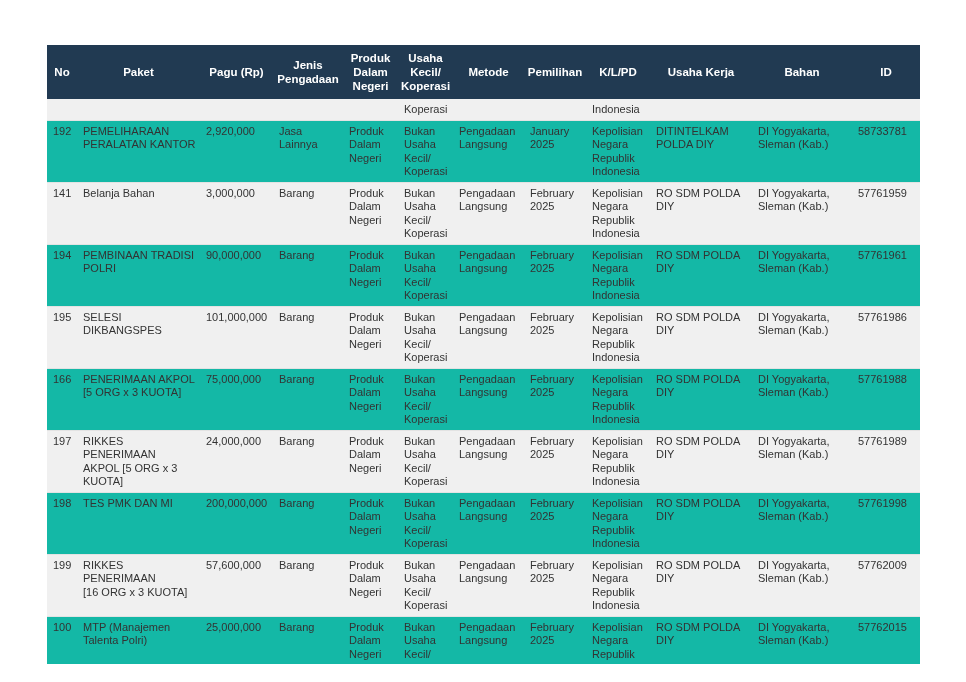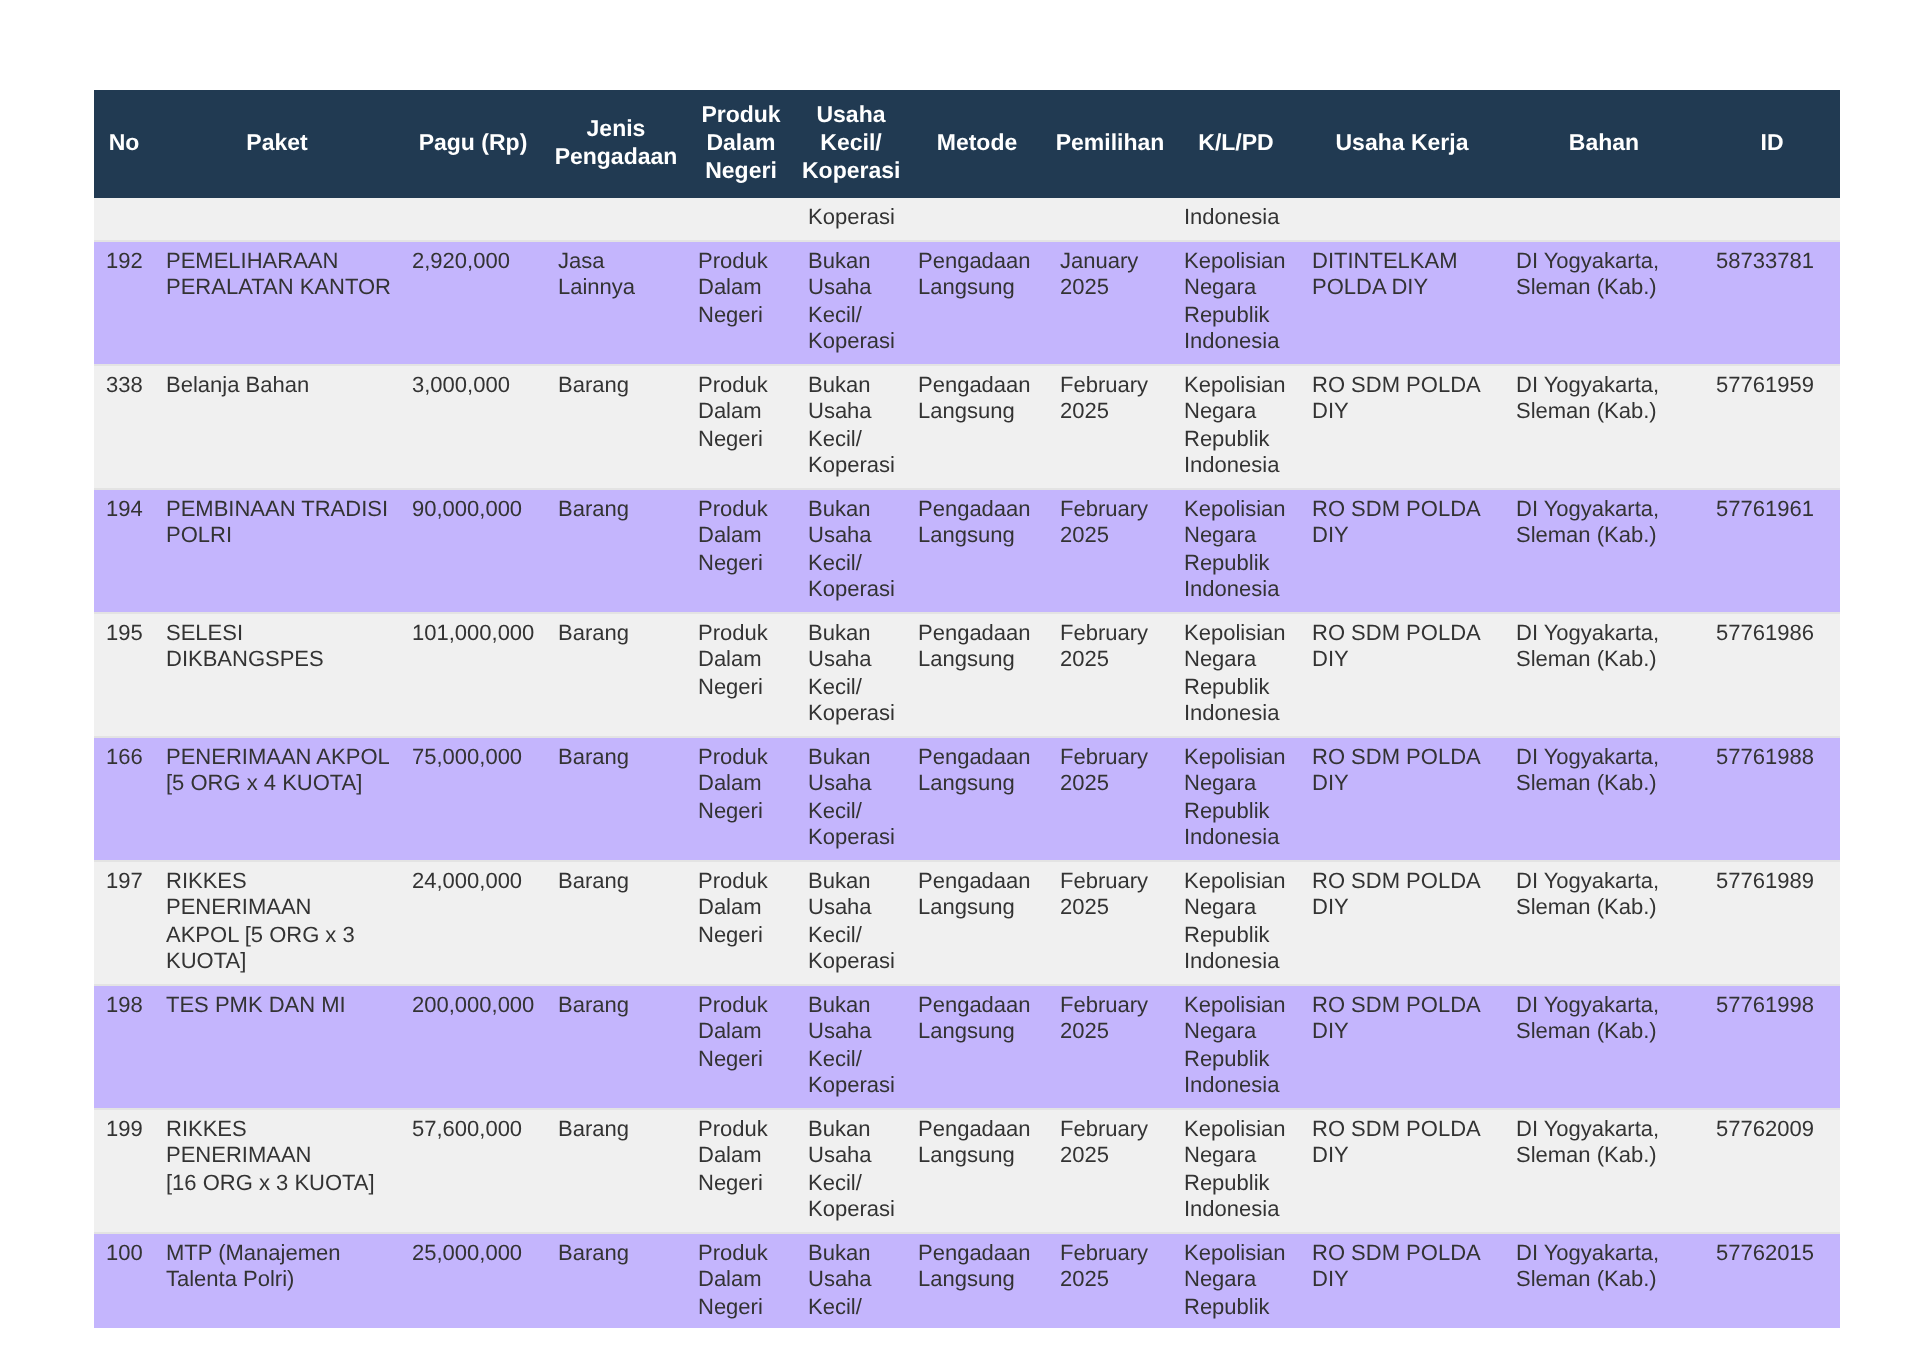--- a/index.html
+++ b/index.html
@@ -45,21 +45,21 @@
     vertical-align:top;
     text-align:left;
     padding:4px 4px 3px 6px;
     line-height:13.5px;
     white-space:pre-line;
     overflow:hidden;
   }
   table.proc tbody tr{border-top:1px solid var(--row-line);}
   table.proc tbody tr:first-child{border-top:none;}
   table.proc tbody tr.stripe{background:var(--stripe);}
-  table.proc tbody tr.plain{background:#c4b5fd;}
+  table.proc tbody tr.plain{background:#14b8a6;}
   
   col.c-no{width:30px}
   col.c-paket{width:123px}
   col.c-pagu{width:73px}
   col.c-jenis{width:70px}
   col.c-produk{width:55px}
   col.c-usaha{width:55px}
   col.c-metode{width:71px}
   col.c-pemilihan{width:62px}
   col.c-klpd{width:64px}
@@ -144,21 +144,21 @@
 Negara
 Republik
 Indonesia</td>
     <td>DITINTELKAM
 POLDA DIY</td>
     <td>DI Yogyakarta,
 Sleman (Kab.)</td>
     <td>58733781</td>
   </tr>
         <tr class="stripe">
-    <td>338</td>
+    <td>141</td>
     <td>Belanja Bahan</td>
     <td>3,000,000</td>
     <td>Barang</td>
     <td>Produk
 Dalam
 Negeri</td>
     <td>Bukan
 Usaha
 Kecil/
 Koperasi</td>
@@ -226,21 +226,21 @@
 Indonesia</td>
     <td>RO SDM POLDA
 DIY</td>
     <td>DI Yogyakarta,
 Sleman (Kab.)</td>
     <td>57761986</td>
   </tr>
         <tr class="plain">
     <td>166</td>
     <td>PENERIMAAN AKPOL
-[5 ORG x 4 KUOTA]</td>
+[5 ORG x 3 KUOTA]</td>
     <td>75,000,000</td>
     <td>Barang</td>
     <td>Produk
 Dalam
 Negeri</td>
     <td>Bukan
 Usaha
 Kecil/
 Koperasi</td>
     <td>Pengadaan

